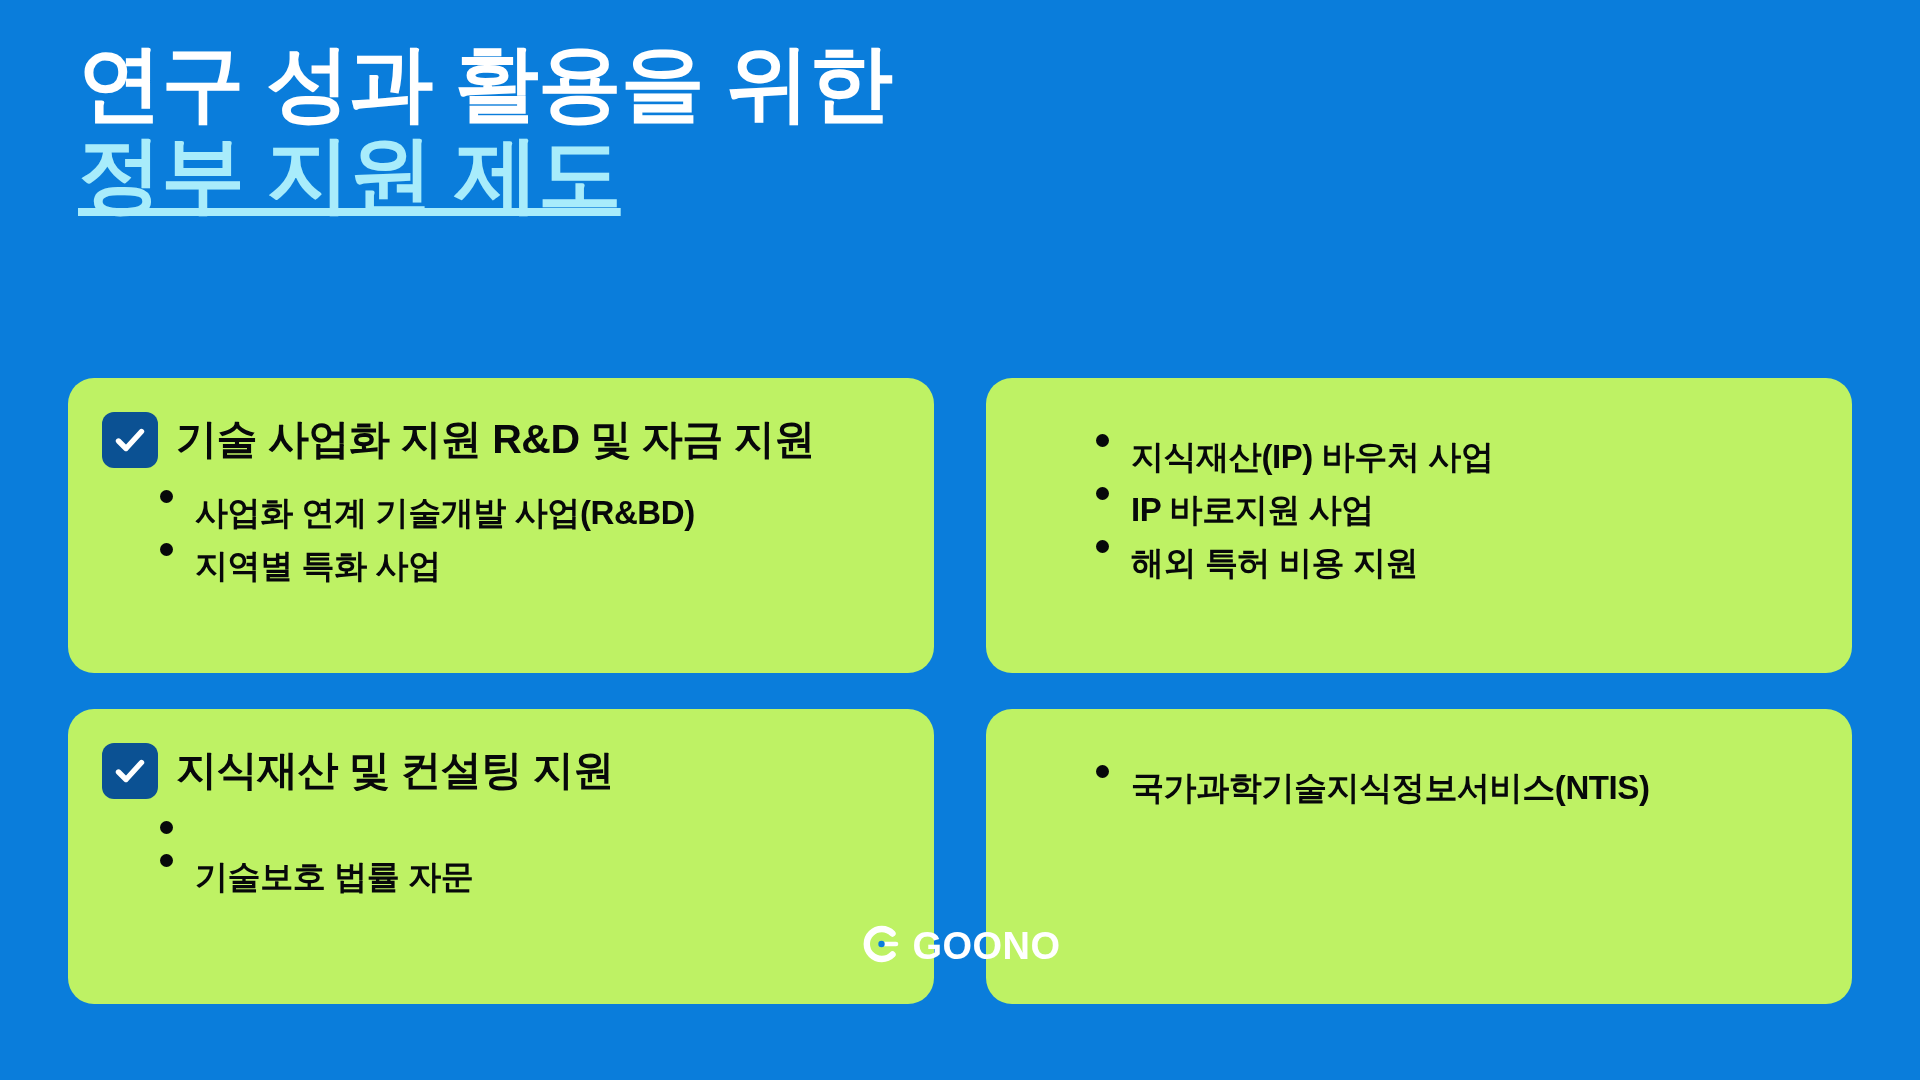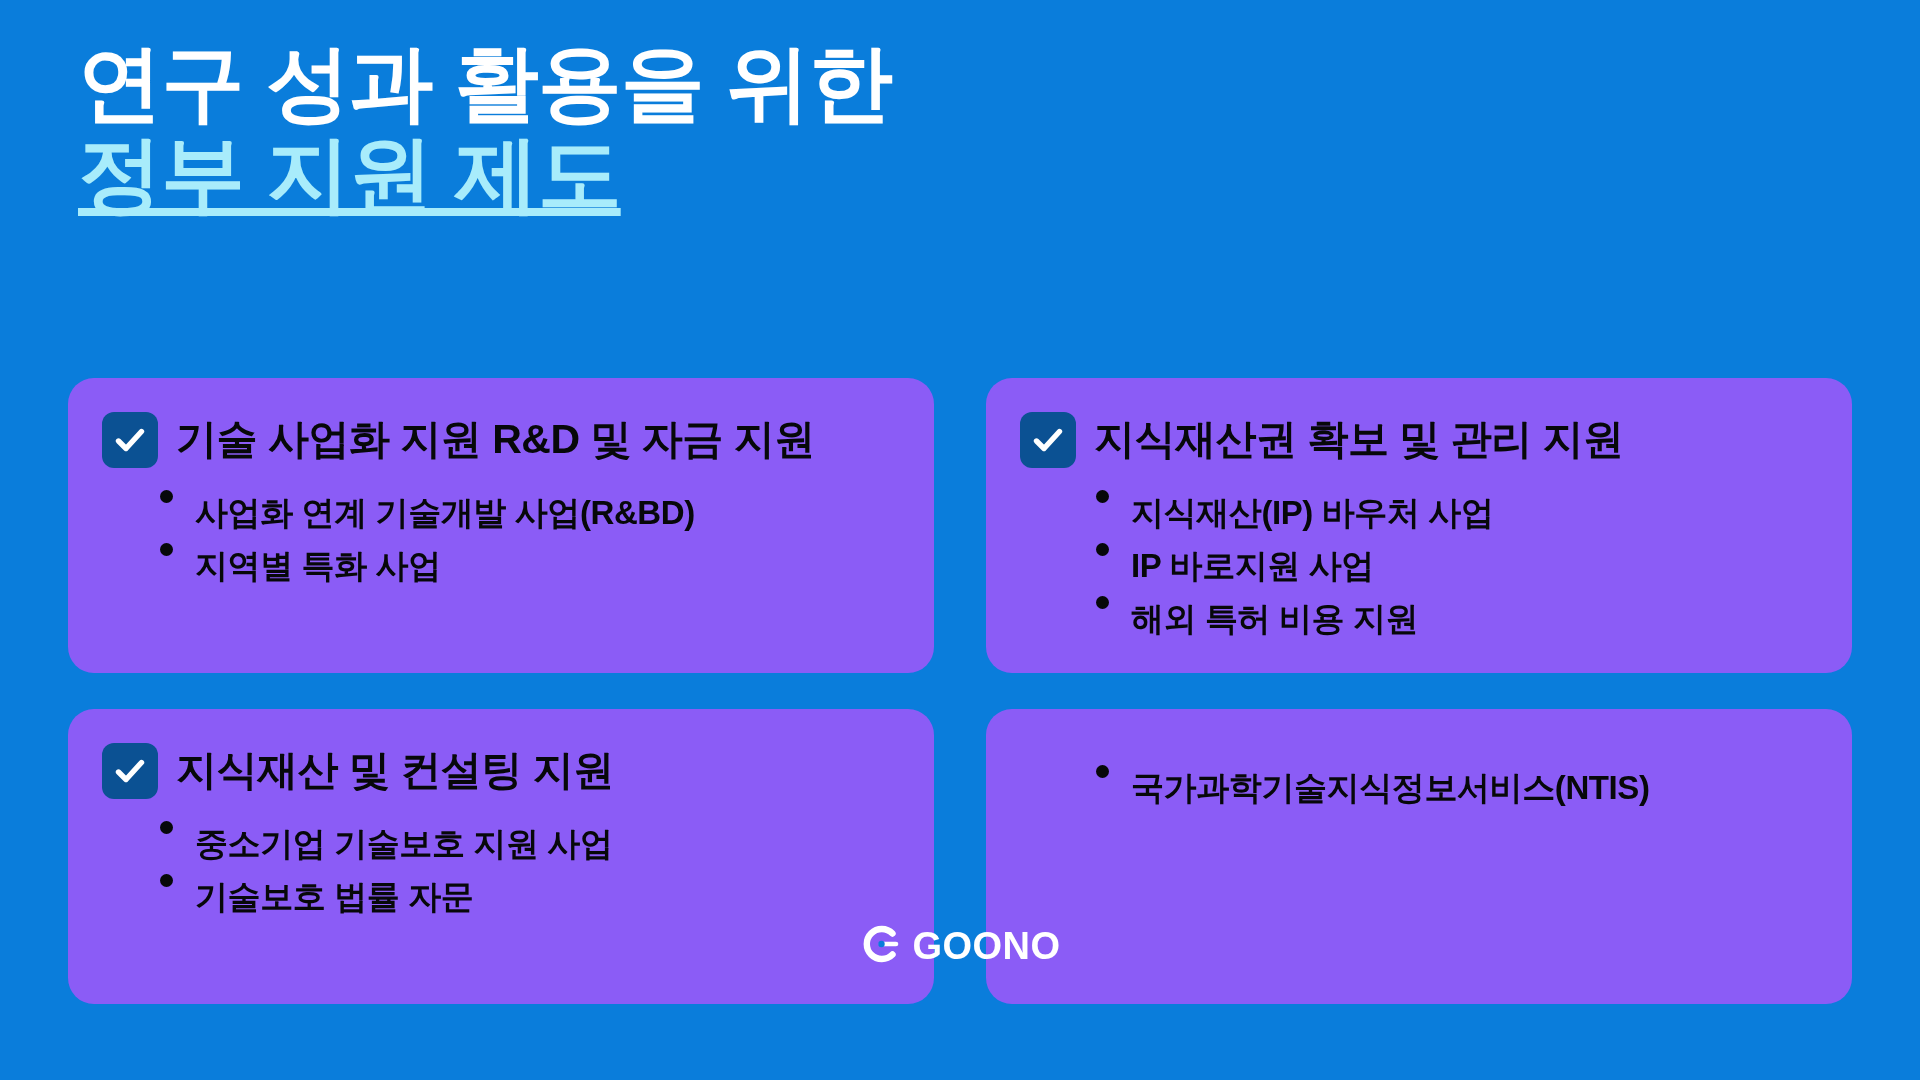--- a/index.html
+++ b/index.html
@@ -46,21 +46,21 @@
     left: 68px;
     top: 378px;
     width: 1784px;
     display: grid;
     grid-template-columns: 866px 866px;
     grid-template-rows: 295px 295px;
     column-gap: 52px;
     row-gap: 36px;
   }
   .card {
-    background: #8b5cf6;
+    background: #bef264;
     border-radius: 26px;
     box-sizing: border-box;
     padding: 34px 34px 26px 34px;
     display: flex;
     flex-direction: column;
   }
   .card-head {
     display: flex;
     align-items: center;
     gap: 18px;
@@ -162,28 +162,20 @@
           <span>사업화 연계 기술개발 사업(R&amp;BD)</span>
         </li>
         <li>
           <span class="bullet-dot"></span>
           <span>지역별 특화 사업</span>
         </li>
       </ul>
     </div>
 
     <div class="card indent-more">
-      <div class="card-head">
-        <span class="checkbox">
-          <svg width="34" height="34" viewBox="0 0 34 34" aria-hidden="true">
-            <path d="M5.5 18 L13 25.5 L28.5 8.5" fill="none" stroke="#ffffff" stroke-width="5.4" stroke-linecap="round" stroke-linejoin="round"></path>
-          </svg>
-        </span>
-        <span class="card-title">지식재산권 확보 및 관리 지원</span>
-      </div>
       <ul class="bullets">
         <li>
           <span class="bullet-dot"></span>
           <span>지식재산(IP) 바우처 사업</span>
         </li>
         <li>
           <span class="bullet-dot"></span>
           <span>IP 바로지원 사업</span>
         </li>
         <li>
@@ -198,21 +190,20 @@
         <span class="checkbox">
           <svg width="34" height="34" viewBox="0 0 34 34" aria-hidden="true">
             <path d="M5.5 18 L13 25.5 L28.5 8.5" fill="none" stroke="#ffffff" stroke-width="5.4" stroke-linecap="round" stroke-linejoin="round"></path>
           </svg>
         </span>
         <span class="card-title">지식재산 및 컨설팅 지원</span>
       </div>
       <ul class="bullets">
         <li>
           <span class="bullet-dot"></span>
-          <span>중소기업 기술보호 지원 사업</span>
         </li>
         <li>
           <span class="bullet-dot"></span>
           <span>기술보호 법률 자문</span>
         </li>
       </ul>
     </div>
 
     <div class="card indent-more">
       <ul class="bullets">

